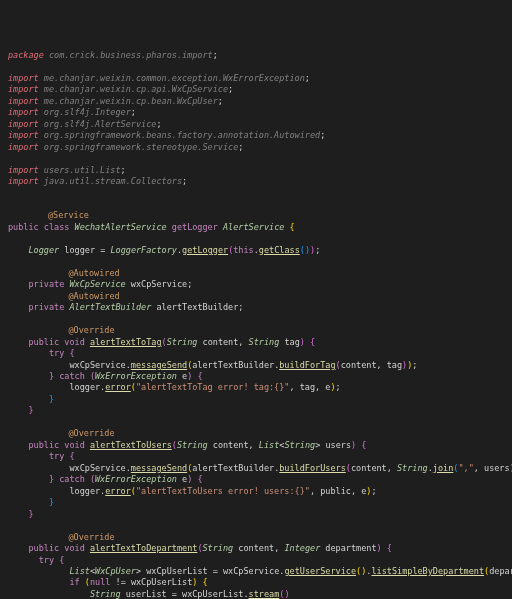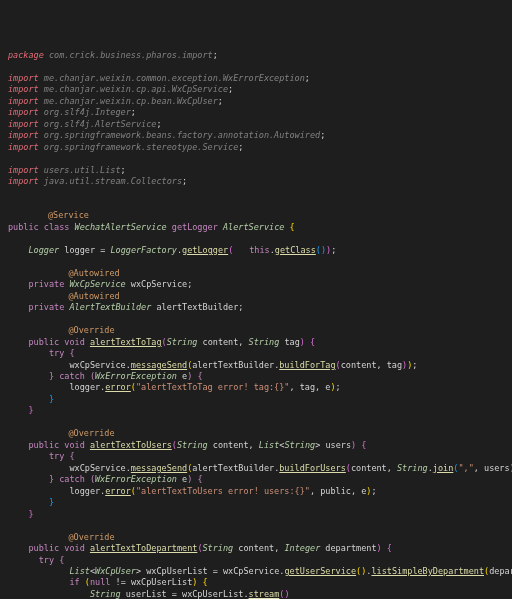--- a/index.html
+++ b/index.html
@@ -17,21 +17,21 @@
     overflow: hidden;
   }
   .k   { color: #c586c0; }           
   .kr  { color: #e06c75; font-style: italic; } 
   .ty  { color: #b5cea8; font-style: italic; } 
   .pk  { color: #808080; font-style: italic; }           
   .m   { color: #dcdcaa; text-decoration: underline; }           
   .s   { color: #ce9178; }           
   .an  { color: #d19a66; margin-left: 40px; }           
   .c   { color: #d4d4d4; }
-  .this{ color: #c586c0; margin-left: 16px; }
+  .this{ color: #c586c0; }
   .p   { color: #d4d4d4; }           
   .br1 { color: #ffd700; }           
   .br2 { color: #da70d6; }           
   .br3 { color: #179fff; }
   #code { display:block; }
   span[data-bind] { white-space: pre; }
 </style>
 </head>
 <body>
 

